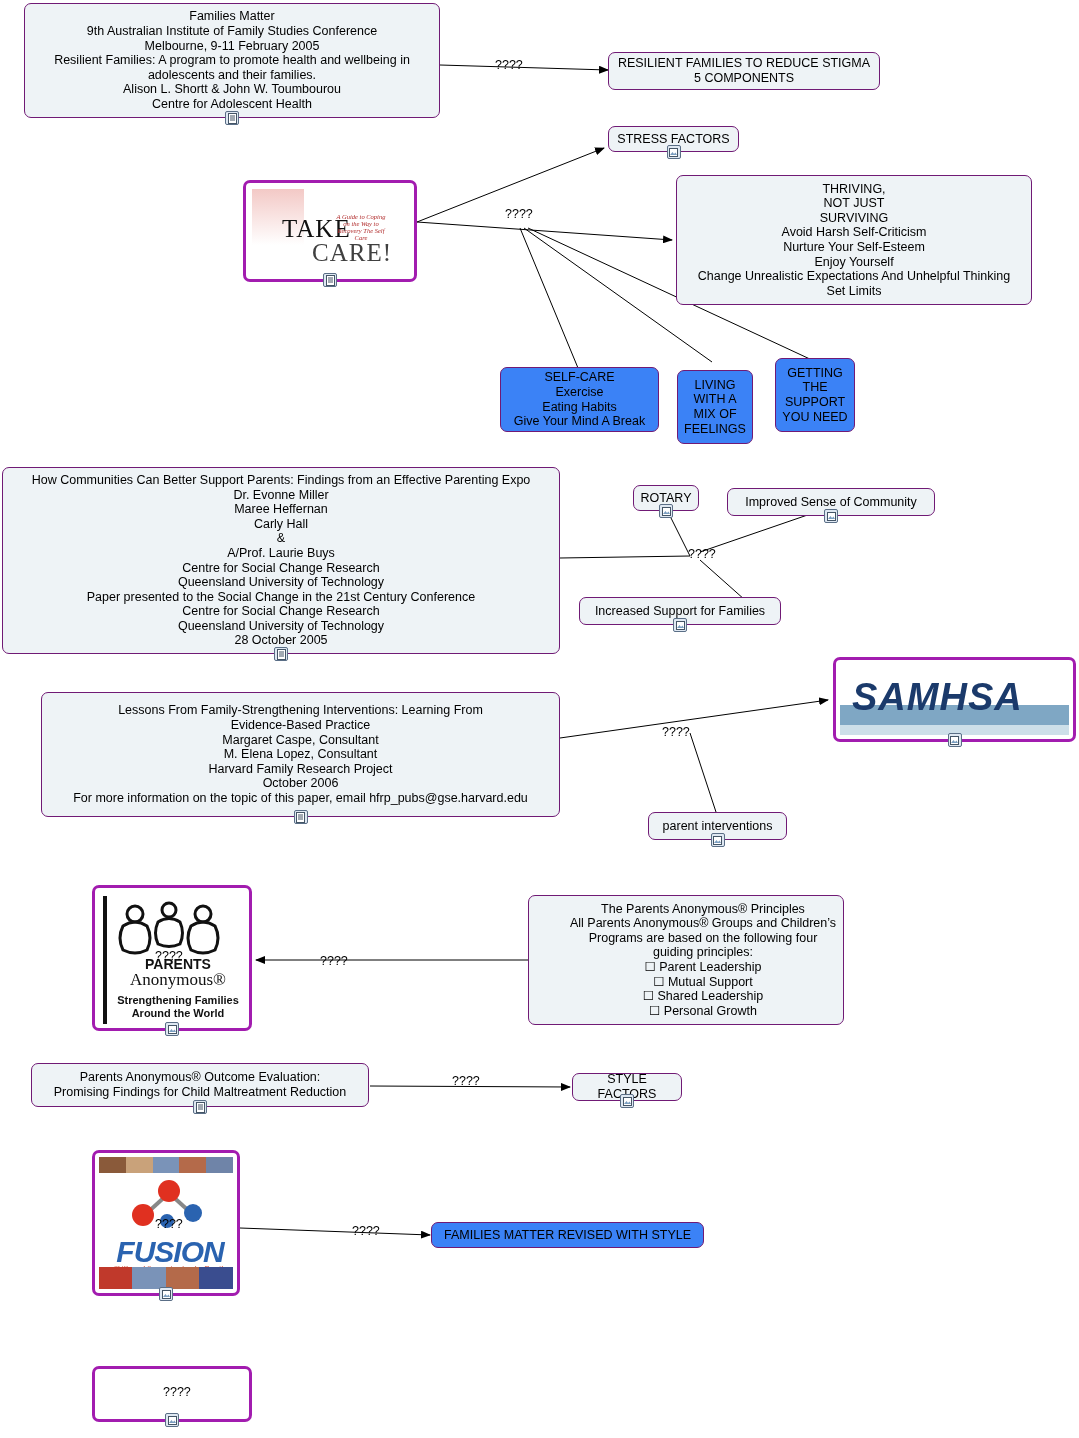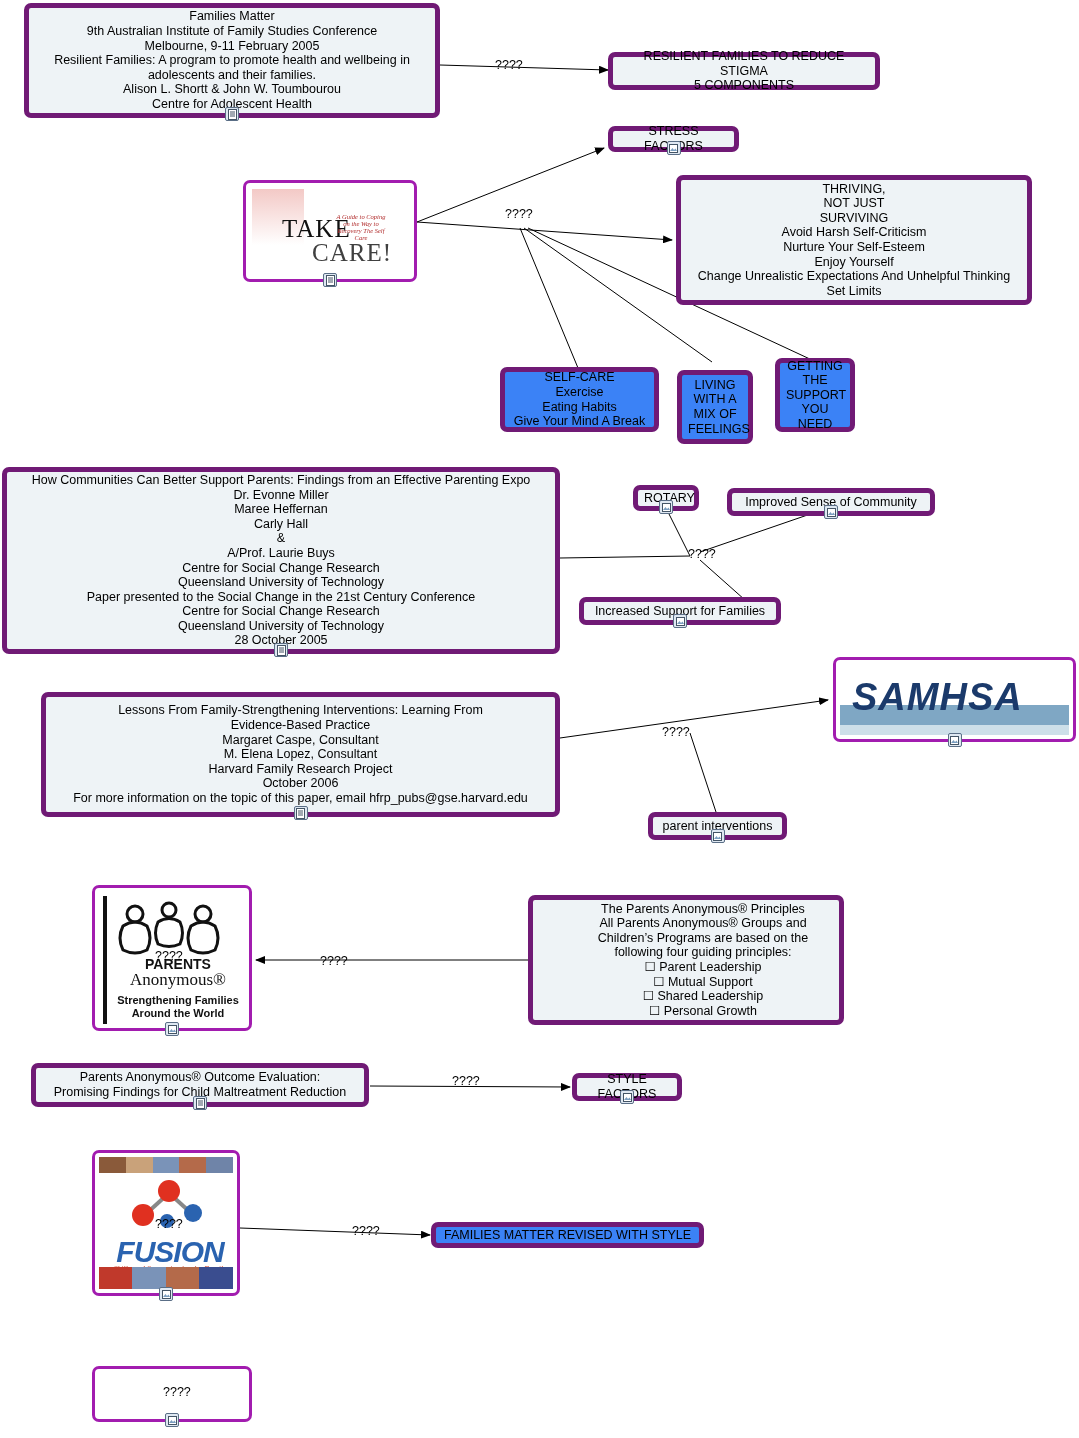--- a/index.html
+++ b/index.html
@@ -19,21 +19,21 @@
     position: absolute;
     left: 0;
     top: 0;
     width: 1079px;
     height: 1438px;
     pointer-events: none;
   }
   .node {
     position: absolute;
     box-sizing: border-box;
-    border: 5px solid #701a75;
+    border: 1px solid #701a75;
     border-radius: 7px;
     background: #eef3f6;
     text-align: center;
     font-size: 12.5px;
     line-height: 14.6px;
     color: #000000;
     padding: 4px 6px;
     display: flex;
     align-items: center;
     justify-content: center;

